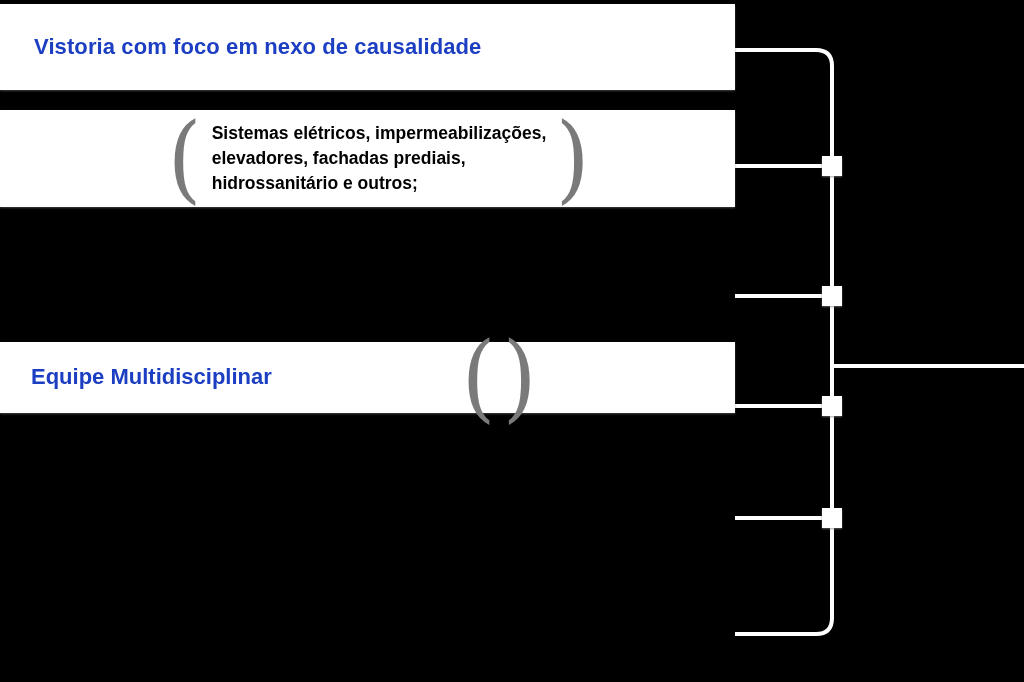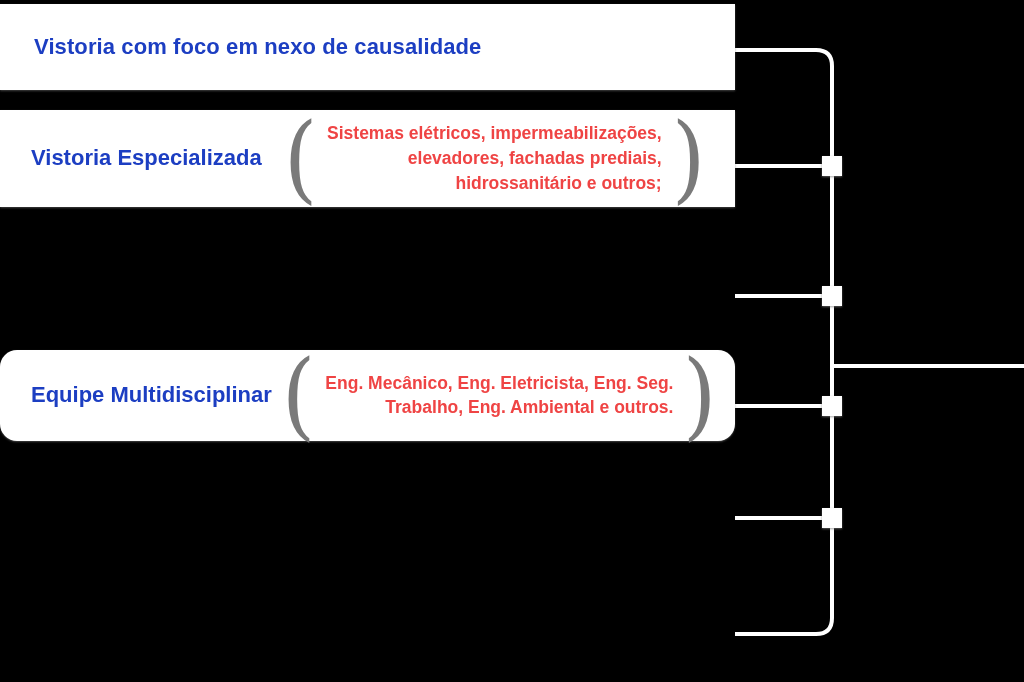--- a/index.html
+++ b/index.html
@@ -70,24 +70,24 @@
     font-size: 96px;
     font-weight: 300;
     line-height: 0.72;
     font-family: "DejaVu Serif", serif;
     transform: scaleX(0.9);
     -webkit-font-smoothing: antialiased;
   }
   .paren-left  { margin-right: 2px; }
   .paren-right { margin-left: 2px; }
   .card-detail {
-    color: #ef4444;
+    color: #000000;
     font-size: 17.5px;
     font-weight: 700;
-    text-align: right;
+    text-align: left;
     line-height: 1.42;
     padding: 0 6px;
     white-space: pre-line;
   }
 
   
   #bracket {
     position: absolute;
     left: 0;
     top: 0;
@@ -124,36 +124,33 @@
   <div class="node" style="left:832px; top:166px;"></div>
   <div class="node" style="left:832px; top:296px;"></div>
   <div class="node" style="left:832px; top:406px;"></div>
   <div class="node" style="left:832px; top:518px;"></div>
 
   <div class="card card-plain" style="top:4px; height:86px;">
     <div class="card-title">Vistoria com foco em nexo de causalidade</div>
   </div>
 
   <div class="card card-split" style="top:110px; height:97px;">
-    <div class="card-title">Vistoria Especializada</div>
     <div class="paren-group">
       <span class="paren paren-left">(</span>
       <div class="card-detail">Sistemas elétricos, impermeabilizações,
 elevadores, fachadas prediais,
 hidrossanitário e outros;</div>
       <span class="paren paren-right">)</span>
     </div>
   </div>
 
 
-  <div class="card card-split" style="top:350px; height:91px;border-radius:17px;">
+  <div class="card card-split" style="top:342px; height:71px;">
     <div class="card-title">Equipe Multidisciplinar</div>
     <div class="paren-group">
       <span class="paren paren-left">(</span>
-      <div class="card-detail">Eng. Mecânico, Eng. Eletricista, Eng. Seg.
-Trabalho, Eng. Ambiental e outros.</div>
       <span class="paren paren-right">)</span>
     </div>
   </div>
 
 
 
 </div>
 
 </body></html>

